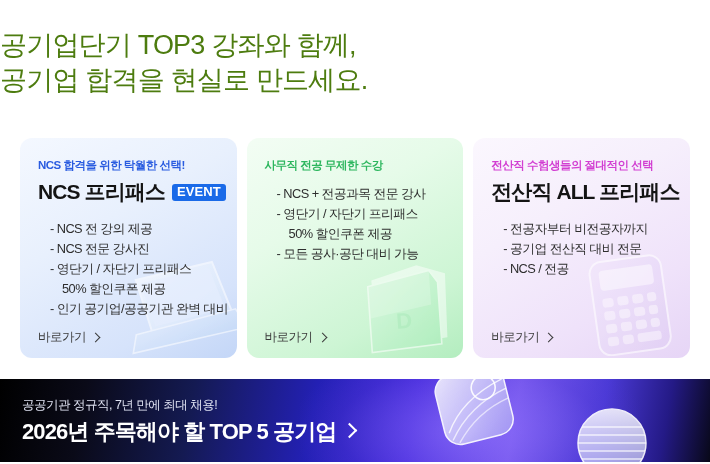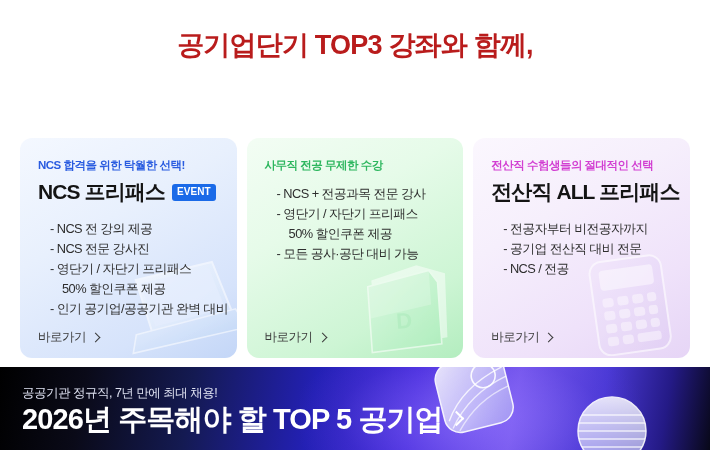--- a/index.html
+++ b/index.html
@@ -20,24 +20,24 @@
     height: 464px;
     background: #ffffff;
   }
 
   
   .headline {
     position: absolute;
     left: 0;
     top: 28px;
     width: 710px;
-    text-align: center;
-    color: #b91c1c;
+    text-align: left;
+    color: #4d7c0f;
     font-size: 27px;
-    font-weight: bold;
+    font-weight: normal;
     line-height: 35px;
     letter-spacing: -0.8px;
   }
   .headline-line { display: block; white-space: nowrap; }
 
   
   .cards {
     position: absolute;
     left: 20px;
     top: 138px;
@@ -116,21 +116,21 @@
     font-weight: bold;
     color: #141414;
     letter-spacing: -0.9px;
     line-height: 26px;
     white-space: nowrap;
   }
   .event-badge {
     display: inline-block;
     background: #1a6ae8;
     color: #ffffff;
-    font-size: 10px;
+    font-size: 13px;
     font-weight: bold;
     letter-spacing: 0.1px;
     padding: 2px 5px 3px 5px;
     border-radius: 3px;
     line-height: 12px;
   }
 
   .card-list {
     position: relative;
     z-index: 2;
@@ -169,21 +169,21 @@
     border-right: 1.4px solid #3a3a3a;
     border-top: 1.4px solid #3a3a3a;
     transform: rotate(45deg);
     margin-bottom: 1px;
   }
 
   
   .banner {
     position: absolute;
     left: 0;
-    top: 367px;
+    top: 379px;
     width: 710px;
     height: 83px;
     overflow: hidden;
     background: linear-gradient(100deg,
       #000000 0%,
       #0a0a18 12%,
       #141a52 27%,
       #2320b4 44%,
       #4a2fe0 58%,
       #7b5cf0 72%,
@@ -212,21 +212,21 @@
     color: #dfe2f2;
     letter-spacing: -0.5px;
     line-height: 16px;
     margin-bottom: 5px;
     white-space: nowrap;
   }
   .banner-title {
     display: flex;
     align-items: center;
     gap: 8px;
-    font-size: 29px;
+    font-size: 22px;
     font-weight: bold;
     color: #ffffff;
     letter-spacing: -0.9px;
     line-height: 27px;
     white-space: nowrap;
   }
   .banner-title .chev {
     display: inline-block;
     width: 9px;
     height: 9px;
@@ -245,20 +245,21 @@
     pointer-events: none;
   }
 </style>
 </head>
 <body>
 
 <div class="page">
 
   <div class="headline">
     <span class="headline-line">공기업단기 TOP3 강좌와 함께,</span>
+    <span class="headline-line">공기업 합격을 현실로 만드세요.</span>
   </div>
 
   <div class="cards">
 
     <div class="card card-blue">
       <svg class="art art-laptop" viewBox="0 0 132 104">
         <defs>
           <linearGradient id="lapScr" x1="0" y1="0" x2="1" y2="1">
             <stop offset="0%" stop-color="#ffffff"></stop>
             <stop offset="100%" stop-color="#d7e7fb"></stop>

